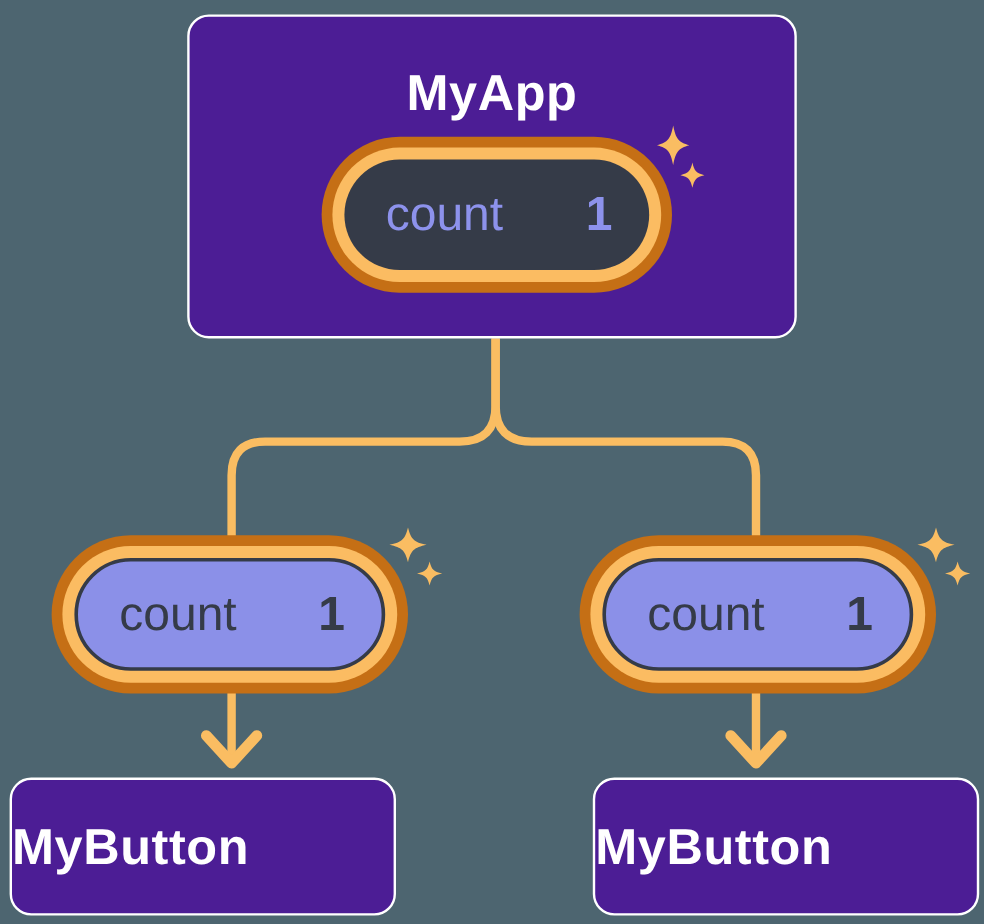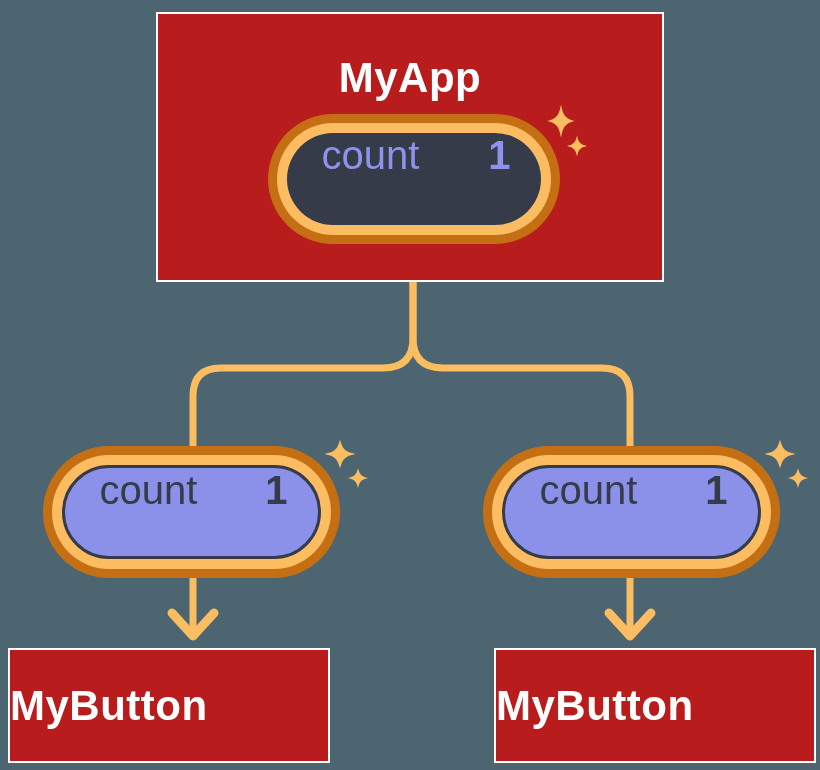--- a/index.html
+++ b/index.html
@@ -6,39 +6,39 @@
   .stage{
     position:relative;width:820px;height:770px;overflow:hidden;
     background:#4D6570;
     font-family:"Liberation Sans",sans-serif;
   }
   svg.layer{position:absolute;left:0;top:0;pointer-events:none;}
   .wires{z-index:1;}
   .sparkles{z-index:6;}
 
   .card{
-    position:absolute;background:#b91c1c;border:2px solid #FFFFFF;
-    border-radius:0;box-sizing:border-box;z-index:2;
+    position:absolute;background:#4c1d95;border:2px solid #FFFFFF;
+    border-radius:18px;box-sizing:border-box;z-index:2;
   }
   .root-card{left:156px;top:12px;width:508px;height:270px;}
   .card-title{
     position:absolute;left:0;right:0;top:40px;text-align:center;
     color:#FFFFFF;font-size:42px;font-weight:600;letter-spacing:.5px;
   }
   .leaf-card{top:648px;width:322px;height:115px;display:flex;
     align-items:center;justify-content:flex-start;}
   .leaf-left{left:8px;}
   .leaf-right{left:494px;}
   .leaf-title{color:#FFFFFF;font-size:42px;font-weight:600;letter-spacing:.5px;}
 
   .pill{position:absolute;border-radius:999px;background:#C56F15;z-index:3;}
   .pill-ring{position:absolute;inset:9px;border-radius:999px;background:#FBBC62;}
   .pill-core{
     position:absolute;inset:19px;border-radius:999px;box-sizing:border-box;
-    display:flex;align-items:flex-start;overflow:hidden;
+    display:flex;align-items:center;overflow:hidden;
   }
   .pill-dark .pill-core{background:#353B48;}
   .pill-purple .pill-core{background:#8B90E8;border:3px solid #353B48;}
   .cell{display:flex;align-items:center;justify-content:center;}
   .cell-label{flex:2 1 0;font-size:40px;font-weight:500;}
   .cell-value{flex:1 1 0;font-size:40px;font-weight:700;}
   .pill-dark .cell{color:#8D92EC;}
   .pill-purple .cell{color:#353B48;}
   .pill-divider{flex:0 0 auto;}
   .pill-dark .pill-divider{width:4px;background:#FBBC62;}

